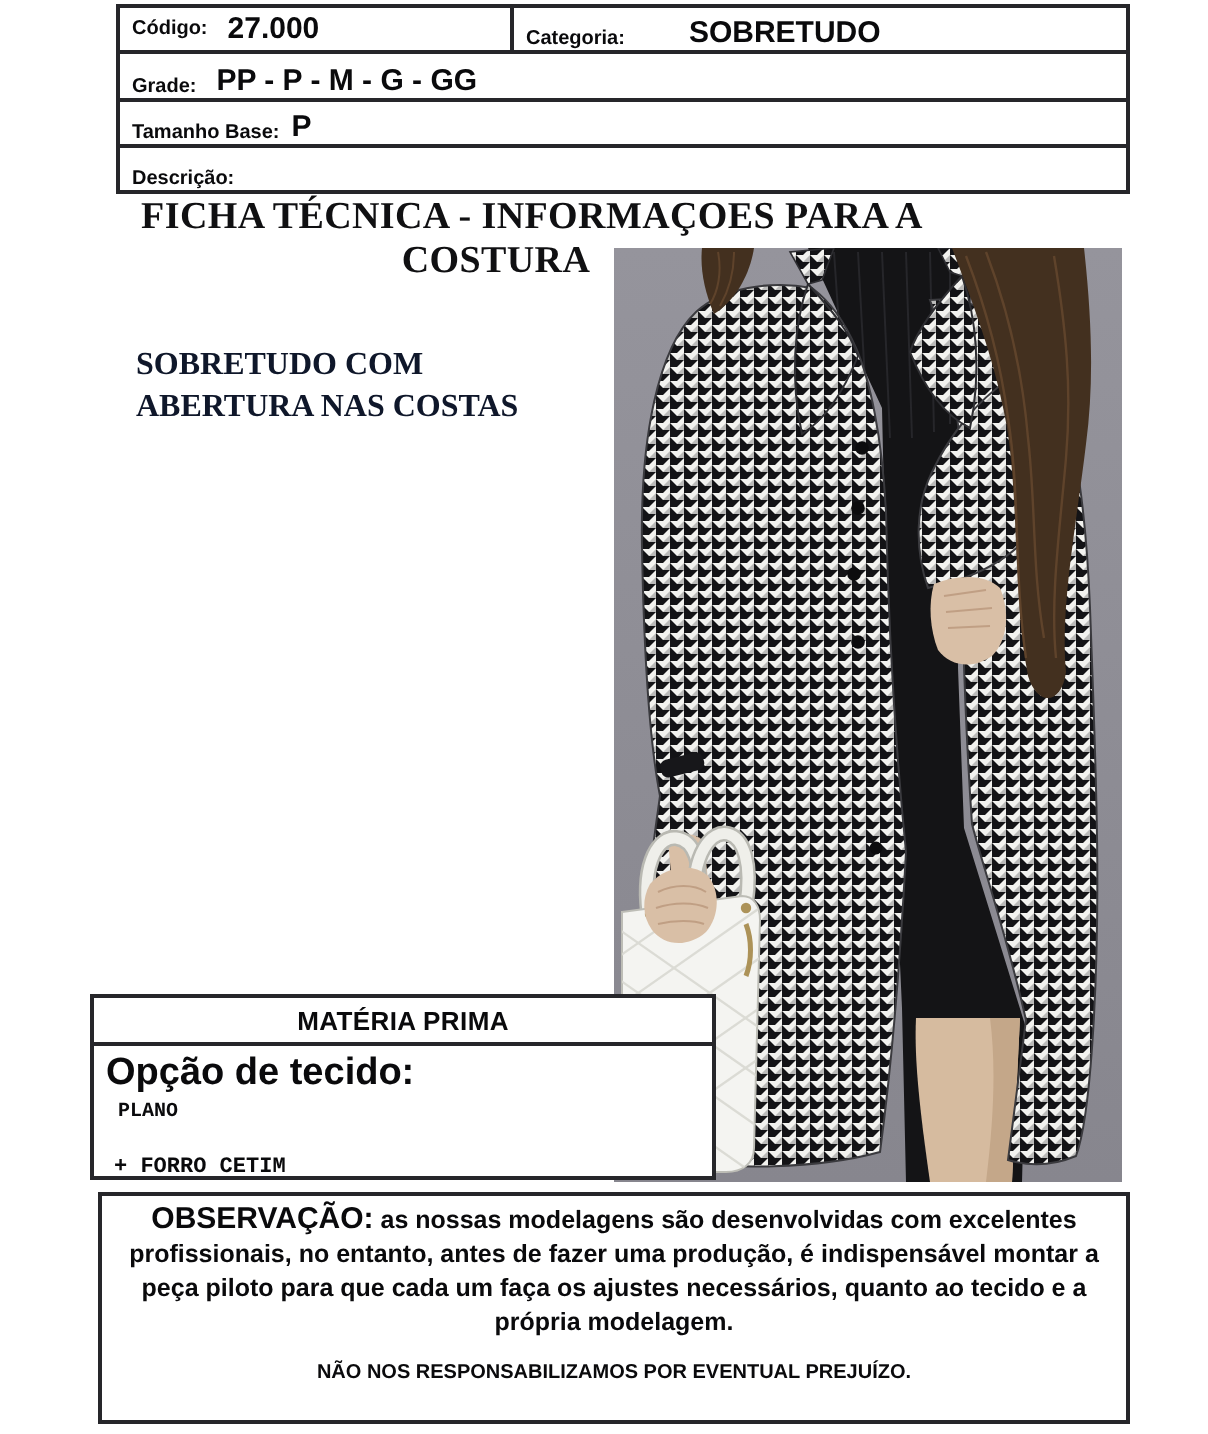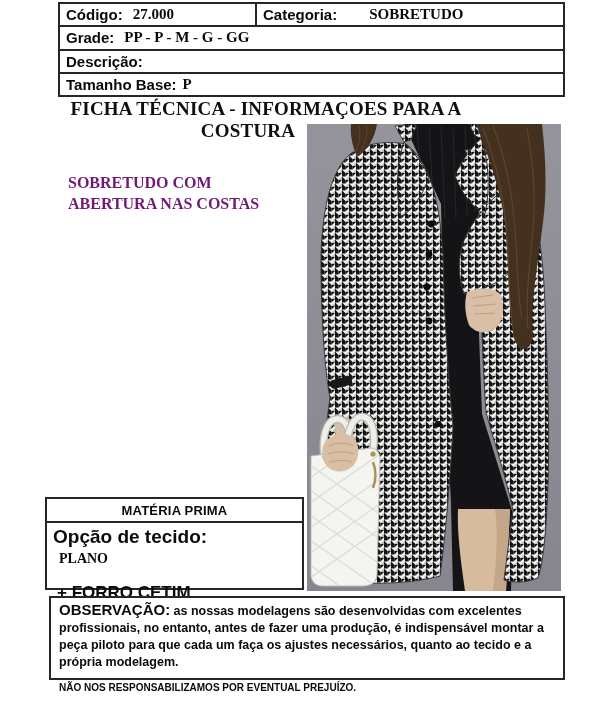--- a/index.html
+++ b/index.html
@@ -12,62 +12,62 @@
   
   .header-table{
     left:58px;top:2px;width:507px;height:95px;
     border:2px solid #26262a;box-sizing:border-box;
     display:flex;flex-direction:column;background:#fff;
   }
   .ht-row{flex:1;display:flex;align-items:center;border-bottom:2px solid #26262a;box-sizing:border-box;}
   .ht-row:last-child{border-bottom:none;}
   .ht-cell{display:flex;align-items:center;height:100%;box-sizing:border-box;padding-left:6px;}
   .ht-cell.first{width:197px;border-right:2px solid #26262a;}
-  .ht-cell.rest{flex:1;}
-  .lbl{font-weight:bold;font-size:15px;white-space:nowrap;}
-  .val{font-family:Liberation Serif, serif;font-weight:bold;font-size:15px;white-space:nowrap;}
+  .ht-cell.rest{flex:1;align-items:flex-end;}
+  .lbl{font-weight:bold;font-size:10px;white-space:nowrap;}
+  .val{font-family:Liberation Sans, sans-serif;font-weight:bold;font-size:15px;white-space:nowrap;}
   .m10{margin-left:10px;} .m28{margin-left:32px;} .m6{margin-left:6px;}
 
   
   .doc-title{
     top:98px;left:0;width:496px;text-align:center;text-indent:36px;
     font-family:"Liberation Serif", serif;font-weight:bold;font-size:19px;
     letter-spacing:.2px;color:#101012;
   }
 
   
   .garment-note{
     left:68px;top:172px;width:240px;
     font-family:"Liberation Serif", serif;font-weight:bold;font-size:16px;
-    line-height:21px;white-space:pre-line;color:#701a75;
+    line-height:21px;white-space:pre-line;color:#0f172a;
   }
 
   
   .photo{left:307px;top:124px;width:254px;height:467px;}
   .photo svg{display:block;}
 
   
   .materia{
-    left:45px;top:497px;width:259px;height:93px;
+    left:45px;top:497px;width:313px;height:93px;
     border:2px solid #26262a;box-sizing:border-box;background:#fff;
   }
   .materia-head{
     height:24px;line-height:24px;border-bottom:2px solid #26262a;box-sizing:border-box;
     text-align:center;font-weight:bold;font-size:13px;letter-spacing:.2px;
   }
   .materia-body{padding:3px 6px 0 6px;}
   .option-label{font-weight:bold;font-size:19px;}
-  .fabric-1{font-family:Liberation Serif, serif;font-weight:bold;font-size:14px;margin:3px 0 16px 6px;}
-  .fabric-2{font-family:Liberation Sans, sans-serif;font-weight:bold;font-size:17px;margin:3px 0 0 4px;}
+  .fabric-1{font-family:Liberation Mono, monospace;font-weight:bold;font-size:10px;margin:3px 0 16px 6px;}
+  .fabric-2{font-family:Liberation Mono, monospace;font-weight:bold;font-size:11px;margin:3px 0 0 4px;}
 
   
   .obs{
-    left:49px;top:596px;width:516px;height:84px;
+    left:49px;top:596px;width:516px;height:116px;
     border:2px solid #26262a;box-sizing:border-box;background:#fff;
-    padding:3px 8px;
+    text-align:center;padding:3px 8px;
   }
   .obs-para{font-weight:bold;font-size:12.5px;line-height:17px;margin:0;}
   .obs-label{font-size:15px;}
   .obs-disclaimer{font-weight:bold;font-size:10px;margin-top:11px;}
 </style>
 </head>
 <body>
 
 <div class="abs header-table">
   <div class="ht-row">
@@ -81,28 +81,28 @@
     </div>
   </div>
   <div class="ht-row">
     <div class="ht-cell rest">
       <span class="lbl">Grade:</span>
       <span class="val m10">PP - P - M - G - GG</span>
     </div>
   </div>
   <div class="ht-row">
     <div class="ht-cell rest">
+      <span class="lbl">Tamanho Base:</span>
+      <span class="val m6">P</span>
+    </div>
+  </div>
+  <div class="ht-row">
+    <div class="ht-cell rest">
       <span class="lbl">Descrição:</span>
       <span class="val m10"></span>
-    </div>
-  </div>
-  <div class="ht-row">
-    <div class="ht-cell rest">
-      <span class="lbl">Tamanho Base:</span>
-      <span class="val m6">P</span>
     </div>
   </div>
 </div>
 
 <div class="abs doc-title">FICHA TÉCNICA - INFORMAÇOES PARA A COSTURA</div>
 
 <div class="abs garment-note">SOBRETUDO COM
 ABERTURA NAS COSTAS</div>
 
 <div class="abs photo">

